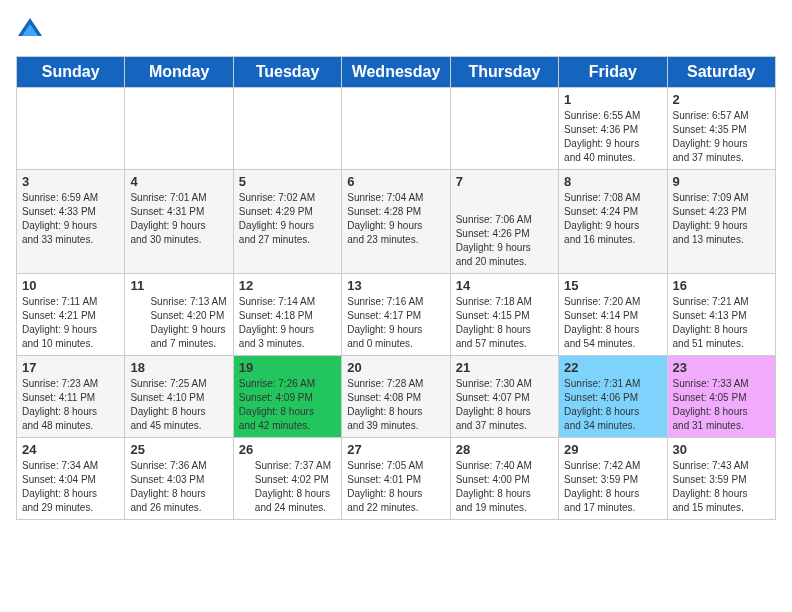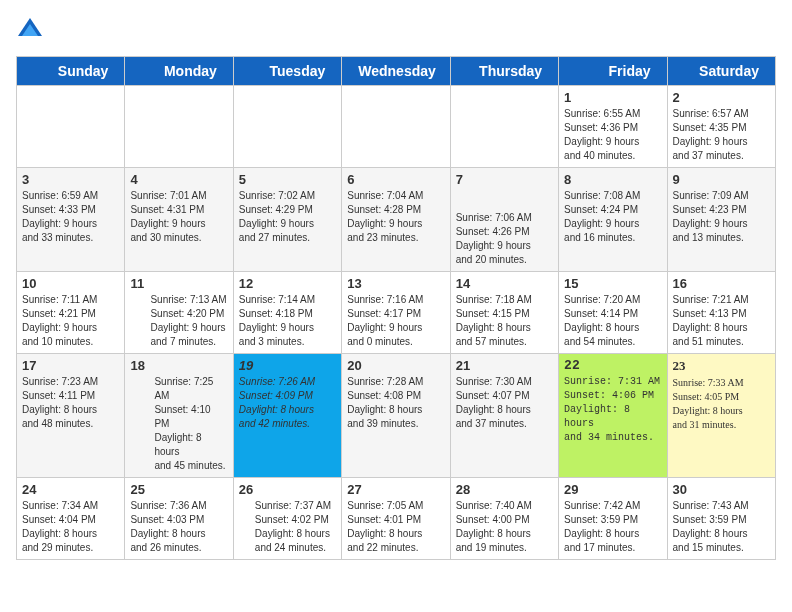--- a/index.html
+++ b/index.html
@@ -53,23 +53,23 @@
       color: #555;
     }
     .calendar {
       width: 100%;
       border-collapse: collapse;
       table-layout: fixed;
     }
     .calendar th {
       background: #1565c0;
       color: #fff;
-      padding: 6px 16px;
-      font-size: 14px;
-      text-align: right;
+      padding: 6px 4px;
+      font-size: 16px;
+      text-align: center;
       border: 1px solid #ccc;
     }
     .calendar td {
       border: 1px solid #ccc;
       vertical-align: top;
       padding: 4px 5px;
       height: 80px;
       background: #fff;
     }
     .calendar tr:nth-child(even) td {
@@ -249,54 +249,54 @@
       <tr>
         <td style="background: rgb(245, 245, 245);">
           <span class="day-num">17</span>
           <div class="day-info" style="white-space: pre-line;">Sunrise: 7:23 AM
 Sunset: 4:11 PM
 Daylight: 8 hours
 and 48 minutes.</div>
         </td>
         <td style="background: rgb(245, 245, 245);">
           <span class="day-num">18</span>
-          <div class="day-info" style="white-space: pre-line; margin-left: 24px;">Sunrise: 7:25 AM
+          <div class="day-info" style="white-space: pre-line;">Sunrise: 7:25 AM
 Sunset: 4:10 PM
 Daylight: 8 hours
 and 45 minutes.</div>
         </td>
-        <td style="background: #0ea5e9; font-style: italic;">
+        <td style="background: #22c55e;">
           <span class="day-num">19</span>
           <div class="day-info" style="white-space: pre-line;">Sunrise: 7:26 AM
 Sunset: 4:09 PM
 Daylight: 8 hours
 and 42 minutes.</div>
         </td>
         <td style="background: rgb(245, 245, 245); margin-left: 40px;">
           <span class="day-num">20</span>
           <div class="day-info" style="white-space: pre-line;">Sunrise: 7:28 AM
 Sunset: 4:08 PM
 Daylight: 8 hours
 and 39 minutes.</div>
         </td>
         <td style="background: rgb(245, 245, 245); margin-left: 16px;">
           <span class="day-num">21</span>
           <div class="day-info" style="white-space: pre-line;">Sunrise: 7:30 AM
 Sunset: 4:07 PM
 Daylight: 8 hours
 and 37 minutes.</div>
         </td>
-        <td style="background: #bef264; font-family: Liberation Mono, monospace;">
+        <td style="background: #7dd3fc;">
           <span class="day-num">22</span>
           <div class="day-info" style="white-space: pre-line;">Sunrise: 7:31 AM
 Sunset: 4:06 PM
 Daylight: 8 hours
 and 34 minutes.</div>
         </td>
-        <td style="background: #fef9c3; font-family: Liberation Serif, serif;">
+        <td style="background: #f0abfc;">
           <span class="day-num">23</span>
           <div class="day-info" style="white-space: pre-line;">Sunrise: 7:33 AM
 Sunset: 4:05 PM
 Daylight: 8 hours
 and 31 minutes.</div>
         </td>
       </tr>
       <tr>
         <td>
           <span class="day-num">24</span>

